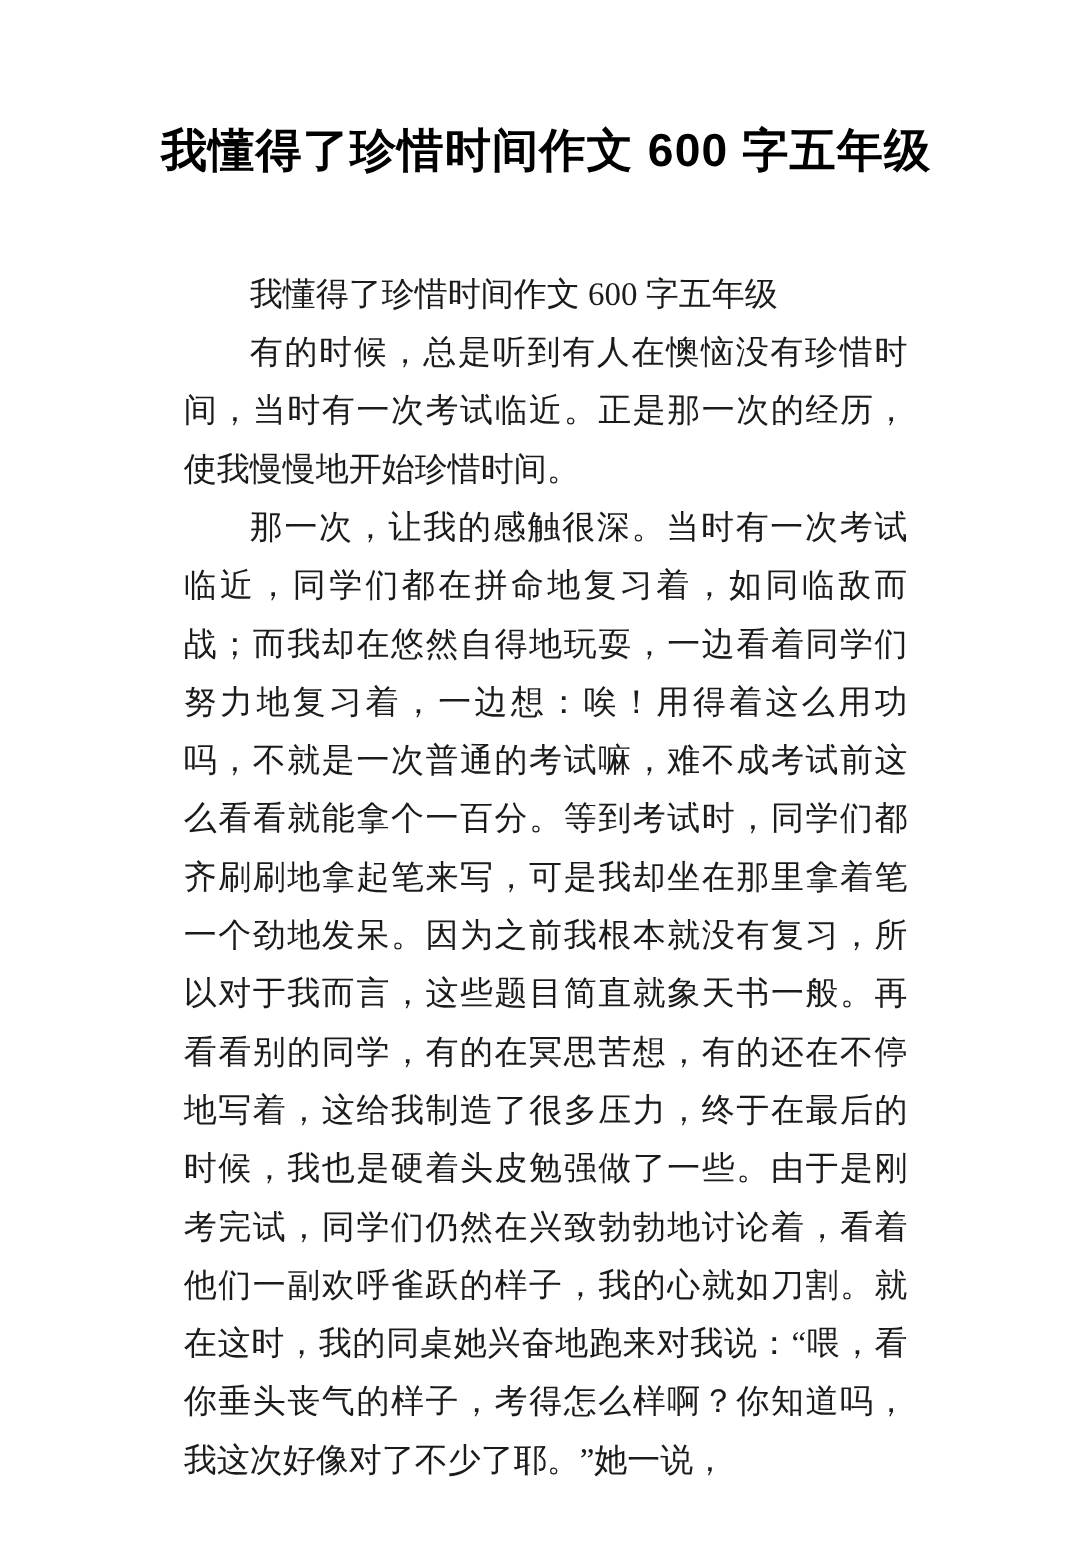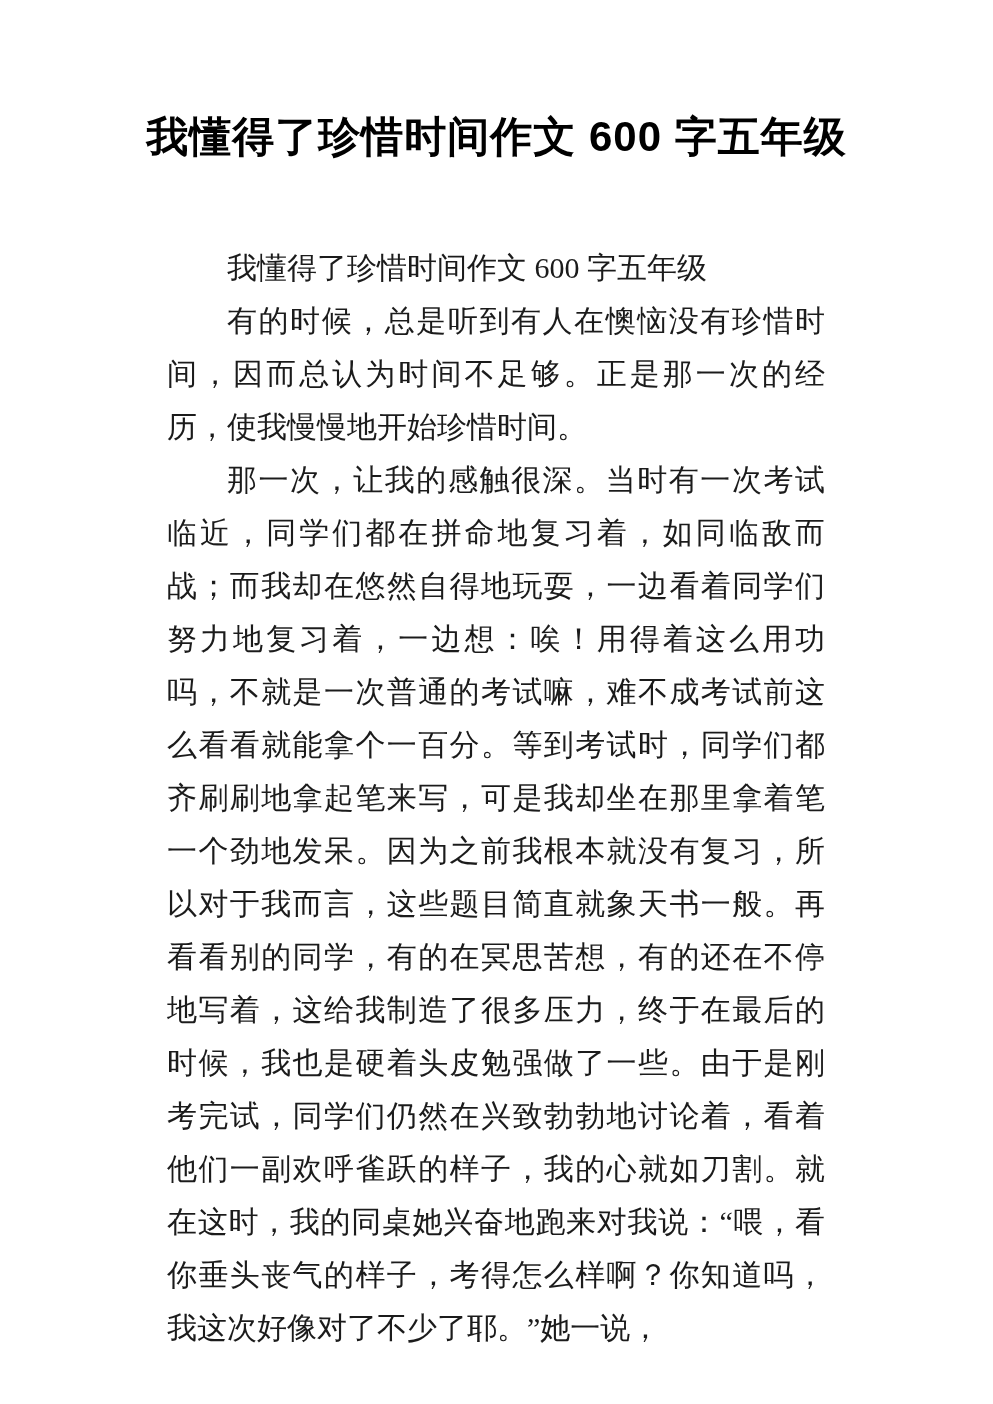--- a/index.html
+++ b/index.html
@@ -45,16 +45,16 @@
     word-break: break-all;
   }
 </style>
 </head>
 <body>
 
 <div class="page">
   <h1 class="doc-title">我懂得了珍惜时间作文 600 字五年级</h1>
   <div class="doc-body">
     <p>我懂得了珍惜时间作文 600 字五年级</p>
-    <p>有的时候，总是听到有人在懊恼没有珍惜时间，因而总认为时间不足够。正是那一次的经历，使我慢慢地开始珍惜时间。</p>
+    <p>有的时候，总是听到有人在懊恼没有珍惜时间，当时有一次考试临近。正是那一次的经历，使我慢慢地开始珍惜时间。</p>
     <p>那一次，让我的感触很深。当时有一次考试临近，同学们都在拼命地复习着，如同临敌而战；而我却在悠然自得地玩耍，一边看着同学们努力地复习着，一边想：唉！用得着这么用功吗，不就是一次普通的考试嘛，难不成考试前这么看看就能拿个一百分。等到考试时，同学们都齐刷刷地拿起笔来写，可是我却坐在那里拿着笔一个劲地发呆。因为之前我根本就没有复习，所以对于我而言，这些题目简直就象天书一般。再看看别的同学，有的在冥思苦想，有的还在不停地写着，这给我制造了很多压力，终于在最后的时候，我也是硬着头皮勉强做了一些。由于是刚考完试，同学们仍然在兴致勃勃地讨论着，看着他们一副欢呼雀跃的样子，我的心就如刀割。就在这时，我的同桌她兴奋地跑来对我说：“喂，看你垂头丧气的样子，考得怎么样啊？你知道吗，我这次好像对了不少了耶。”她一说，</p>
   </div>
 </div>
 
 </body></html>

